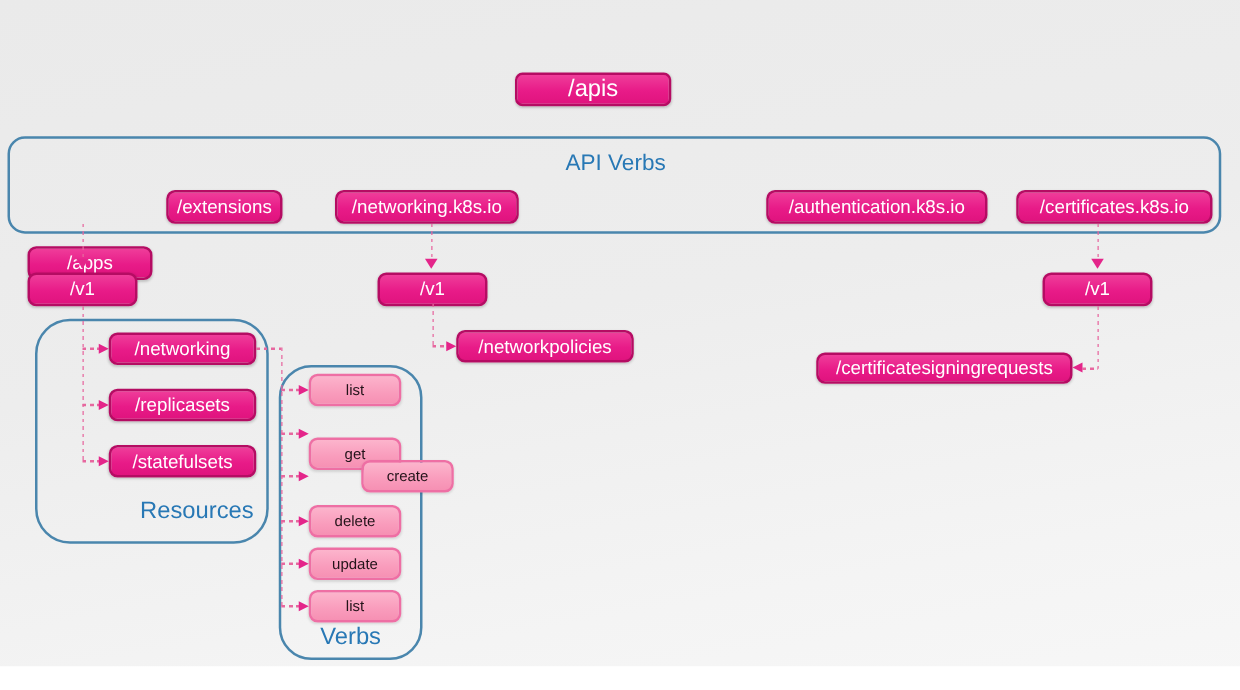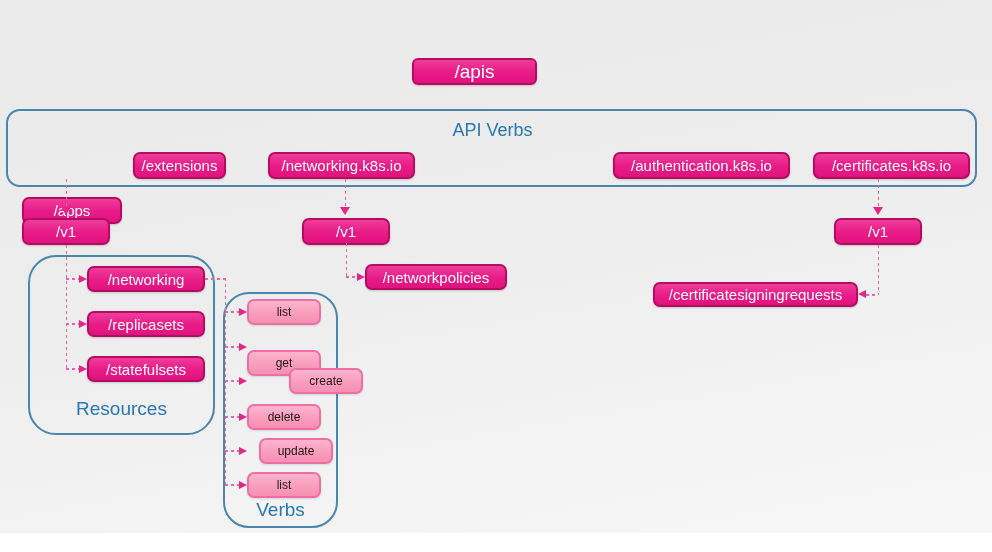--- a/index.html
+++ b/index.html
@@ -87,34 +87,34 @@
   <div class="node" style="left:133px; top:152px; width:93px; height:27px;">/extensions</div>
   <div class="node" style="left:268px; top:152px; width:147px; height:27px;">/networking.k8s.io</div>
   <div class="node" style="left:613px; top:152px; width:177px; height:27px;">/authentication.k8s.io</div>
   <div class="node" style="left:813px; top:152px; width:157px; height:27px;">/certificates.k8s.io</div>
 
   <div class="node" style="left:22px;  top:218px; width:88px; height:27px;">/v1</div>
   <div class="node" style="left:302px; top:218px; width:88px; height:27px;">/v1</div>
   <div class="node" style="left:834px; top:218px; width:88px; height:27px;">/v1</div>
 
   <div class="frame" style="left:28px; top:255px; width:187px; height:180px; border-radius:28px;"></div>
-  <div class="frame-label" style="left:28px; top:398px; width:187px; font-size:19px;">Resources</div>
+  <div class="frame-label" style="left:28px; top:398px; width:187px; font-size:19px;padding-left:36px;">Resources</div>
 
   <div class="node" style="left:87px; top:266px; width:118px; height:26px;">/networking</div>
   <div class="node" style="left:87px; top:311px; width:118px; height:26px;">/replicasets</div>
   <div class="node" style="left:87px; top:356px; width:118px; height:26px;">/statefulsets</div>
 
   <div class="frame" style="left:223px; top:292px; width:115px; height:236px; border-radius:26px;"></div>
   <div class="frame-label" style="left:223px; top:499px; width:115px; font-size:19px;">Verbs</div>
 
   <div class="verb" style="left:247px; top:299px; width:74px; height:26px;">list</div>
   <div class="verb" style="left:247px; top:350px; width:74px; height:26px;">get</div>
   <div class="verb" style="left:247px; top:368px; width:74px; height:26px;margin-left:42px;">create</div>
   <div class="verb" style="left:247px; top:404px; width:74px; height:26px;">delete</div>
-  <div class="verb" style="left:259px; top:438px; width:74px; height:26px;">update</div>
+  <div class="verb" style="left:247px; top:438px; width:74px; height:26px;">update</div>
   <div class="verb" style="left:247px; top:472px; width:74px; height:26px;">list</div>
 
   <div class="node" style="left:365px; top:264px; width:142px; height:26px;">/networkpolicies</div>
   <div class="node" style="left:653px; top:282px; width:205px; height:25px;">/certificatesigningrequests</div>
 
   <div class="vline" style="left:65.5px; top:179px; height:28px;"></div>
   <div class="arr-down" style="left:61px; top:207px;"></div>
 
   <div class="vline" style="left:344.5px; top:179px; height:28px;"></div>
   <div class="arr-down" style="left:340px; top:207px;"></div>

